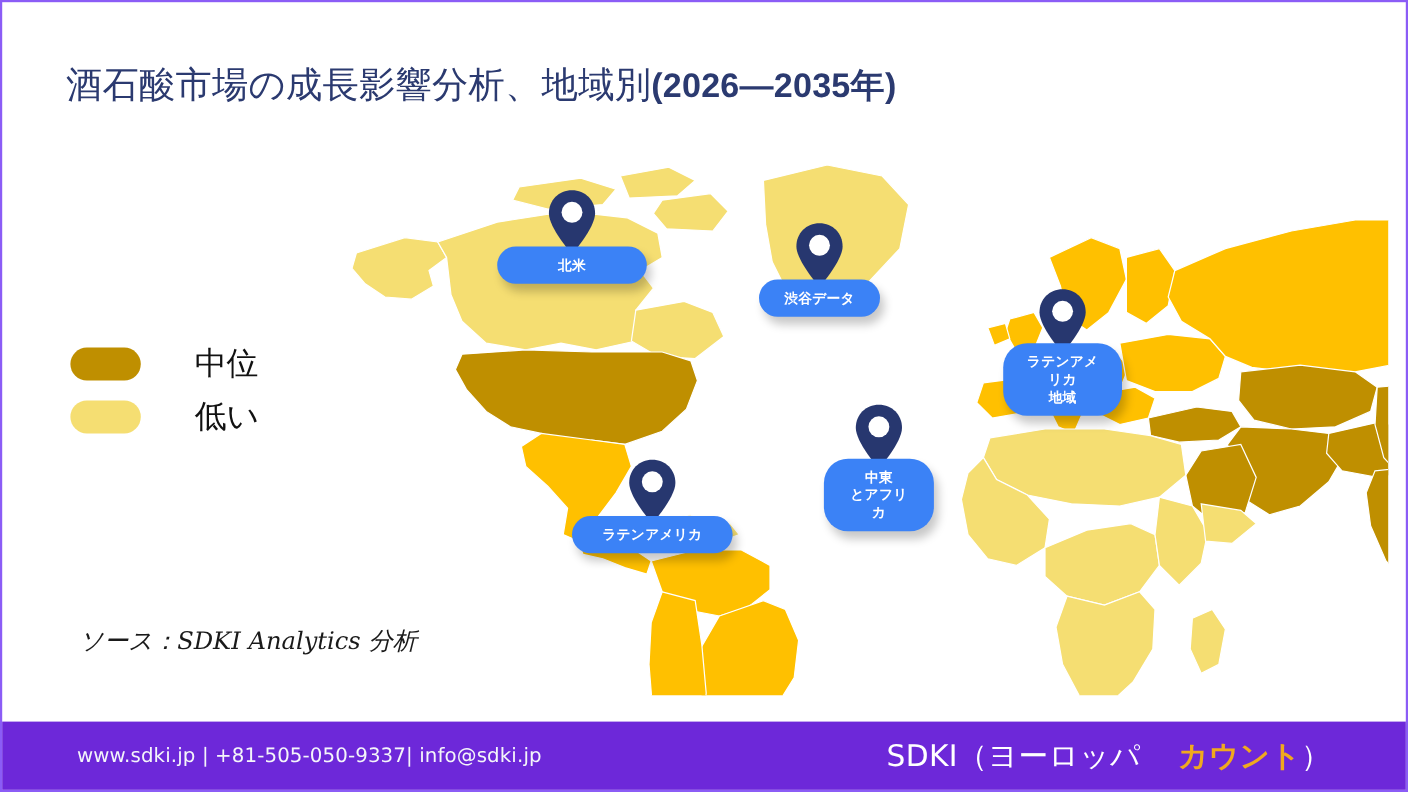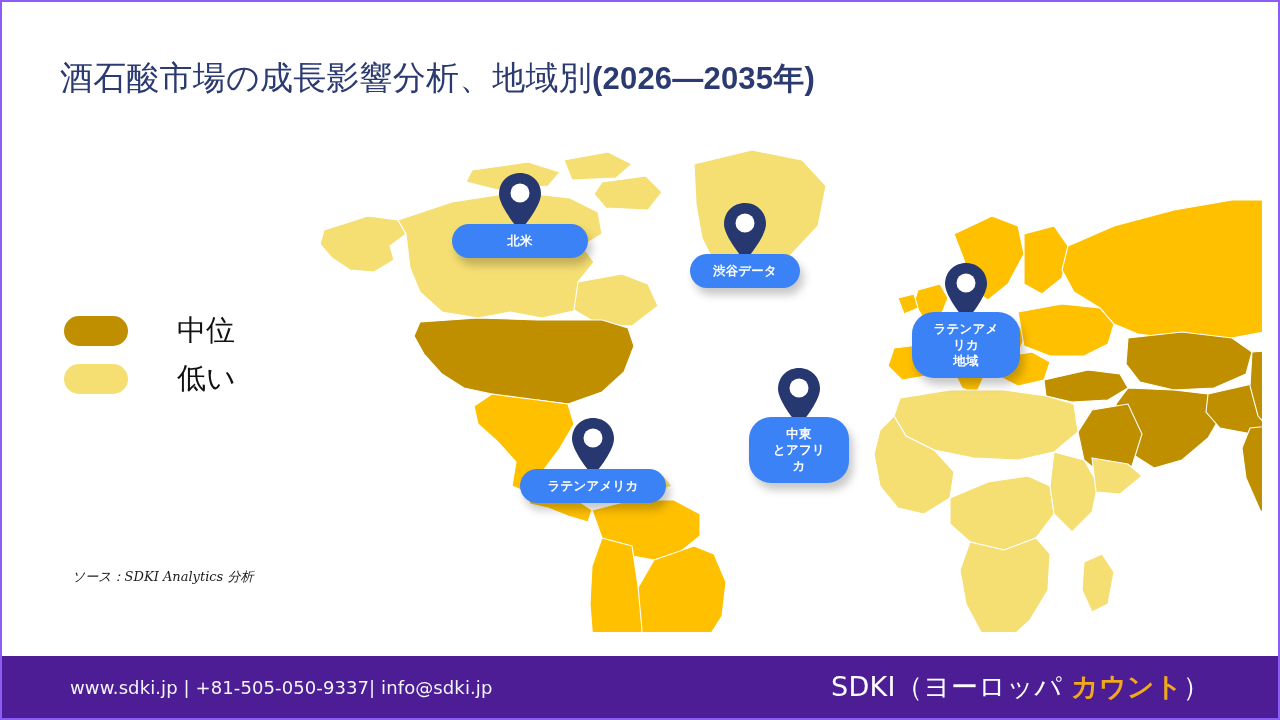--- a/index.html
+++ b/index.html
@@ -69,21 +69,21 @@
     font-family: "DejaVu Sans", "Liberation Sans", sans-serif;
     line-height: 1;
     white-space: nowrap;
   }
 
   
   #source-note {
     position: absolute;
     left: 70px;
     top: 566px;
-    font-size: 13px;
+    font-size: 22px;
     font-style: italic;
     color: #1a1a1a;
     font-family: "DejaVu Serif", "Liberation Serif", serif;
     white-space: nowrap;
     text-align: center;
   }
 
   
   #map-wrap {
     position: absolute;
@@ -122,42 +122,42 @@
     box-sizing: border-box;
   }
 
   
   #footer {
     position: absolute;
     left: 0;
     right: 0;
     bottom: 0;
     height: 62px;
-    background: #4c1d95;
+    background: #6d28d9;
     display: flex;
     align-items: center;
     justify-content: space-between;
     padding: 0 68px;
     box-sizing: border-box;
   }
   #footer-contact {
     color: #f4f5fa;
     font-size: 18px;
     letter-spacing: 0.1px;
     font-family: "DejaVu Sans", "Liberation Sans", sans-serif;
     white-space: nowrap;
   }
   #footer-brand {
     color: #ffffff;
     font-size: 27px;
     font-family: "DejaVu Sans", "Liberation Sans", sans-serif;
     white-space: nowrap;
     letter-spacing: 0.3px;
   }
-  #footer-brand .brand-accent { color: #f0a91e; font-weight: 700; }
+  #footer-brand .brand-accent { color: #f0a91e; font-weight: 700; margin-left: 25px; }
 </style>
 </head>
 <body>
 
 <div id="slide">
 
   <div id="title">
     <span class="t-main">酒石酸市場の成長影響分析、地域別</span><span class="t-bold">(2026—2035年)</span>
   </div>
 

